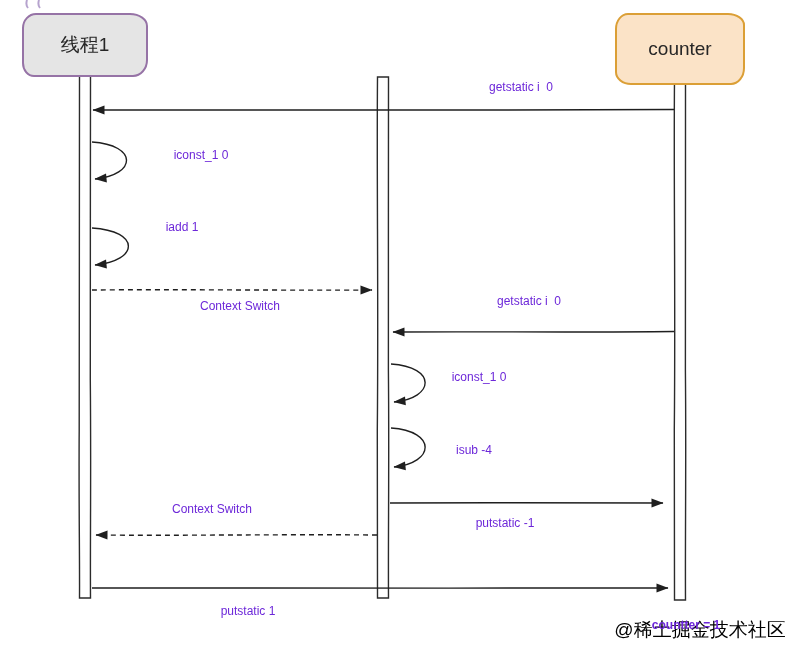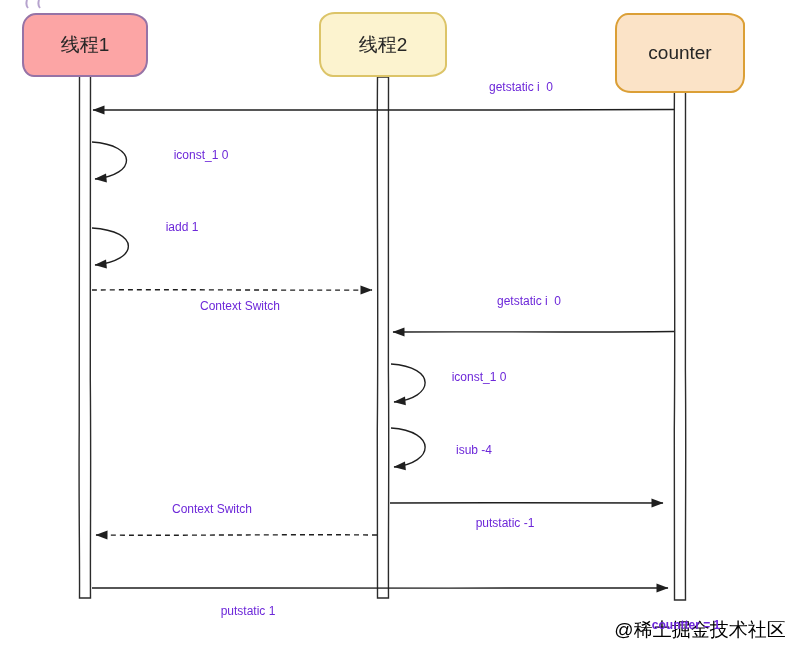--- a/index.html
+++ b/index.html
@@ -10,31 +10,31 @@
   .layer{position:absolute;left:0;top:0;}
   
   .actor-box{
     position:absolute;display:flex;align-items:center;justify-content:center;
     box-sizing:border-box;border:2px solid #000;color:#262626;font-size:19px;
     z-index:4;
   }
   .actor-box .actor-label{white-space:pre;}
   .box-thread1{
     left:22px;top:13px;width:126px;height:64px;
-    background:#fca5a5;border-color:#9673A6;
+    background:#e5e5e5;border-color:#9673A6;
     border-radius:14px 18px 15px 12px / 15px 13px 17px 14px;
     text-align:center;
   }
   .box-thread2{
     left:319px;top:12px;width:128px;height:65px;
     background:#FCF3CF;border-color:#DCC468;
     border-radius:16px 13px 18px 14px / 13px 16px 12px 17px;
   }
   .box-counter{
-    left:615px;top:13px;width:130px;height:80px;
+    left:615px;top:13px;width:130px;height:72px;
     background:#FBE3C7;border-color:#DB9F36;
     border-radius:13px 17px 14px 16px / 16px 12px 17px 13px;
   }
   
   .msg{
     position:absolute;color:#6d28d9;font-size:12px;white-space:pre;
     transform:translateX(-50%);z-index:6;line-height:1.1;
   }
   .msg.bold{font-weight:bold;}
   .watermark{
@@ -82,23 +82,20 @@
     <path d="M390,503 C480,502.2 580,503.6 663,503" fill="none" stroke="#1f1f1f" stroke-width="1.4" marker-end="url(#arrowhead)"></path>
 
     <path d="M377,535 C280,534.2 180,535.8 96,535" fill="none" stroke="#1f1f1f" stroke-width="1.4" stroke-dasharray="5 4" marker-end="url(#arrowhead)"></path>
 
     <path d="M92,588 C250,587 480,588.8 668,588" fill="none" stroke="#1f1f1f" stroke-width="1.4" marker-end="url(#arrowhead)"></path>
   </svg>
 
   <div class="actor-box box-thread1">
     <span class="actor-label">线程1</span>
   </div>
-  <div class="actor-box box-thread2">
-    <span class="actor-label">线程2</span>
-  </div>
   <div class="actor-box box-counter">
     <span class="actor-label">counter</span>
   </div>
 
   <div class="msg" style="left:521px;top:81px;">getstatic i  0</div>
 
   <div class="msg" style="left:201px;top:149px;">iconst_1 0</div>
 
   <div class="msg" style="left:182px;top:221px;">iadd 1</div>
 

